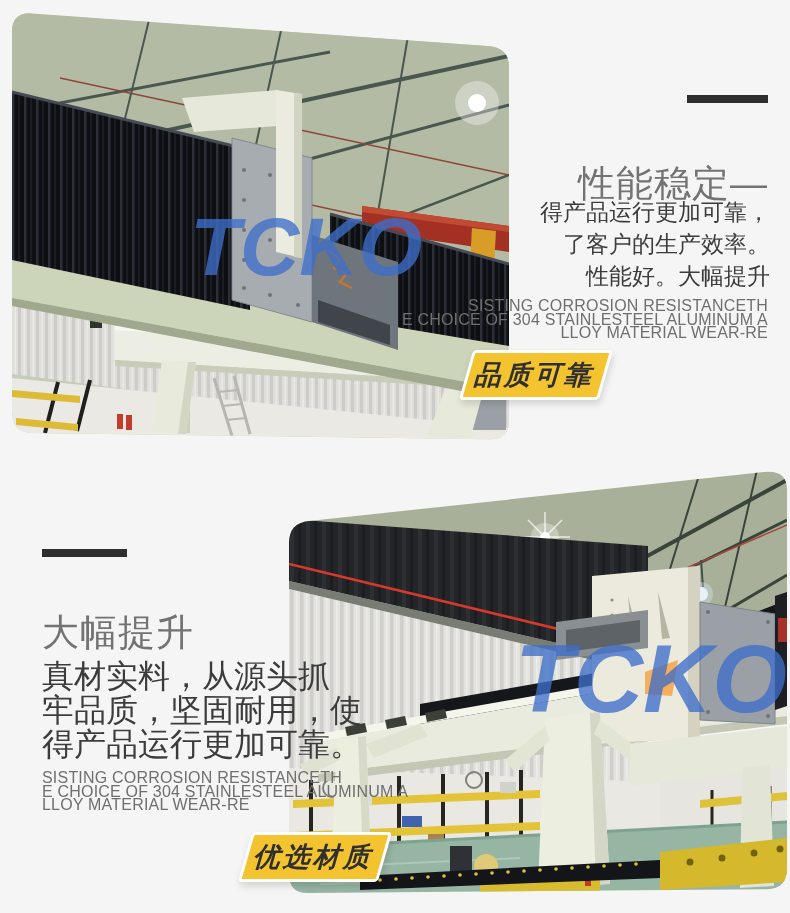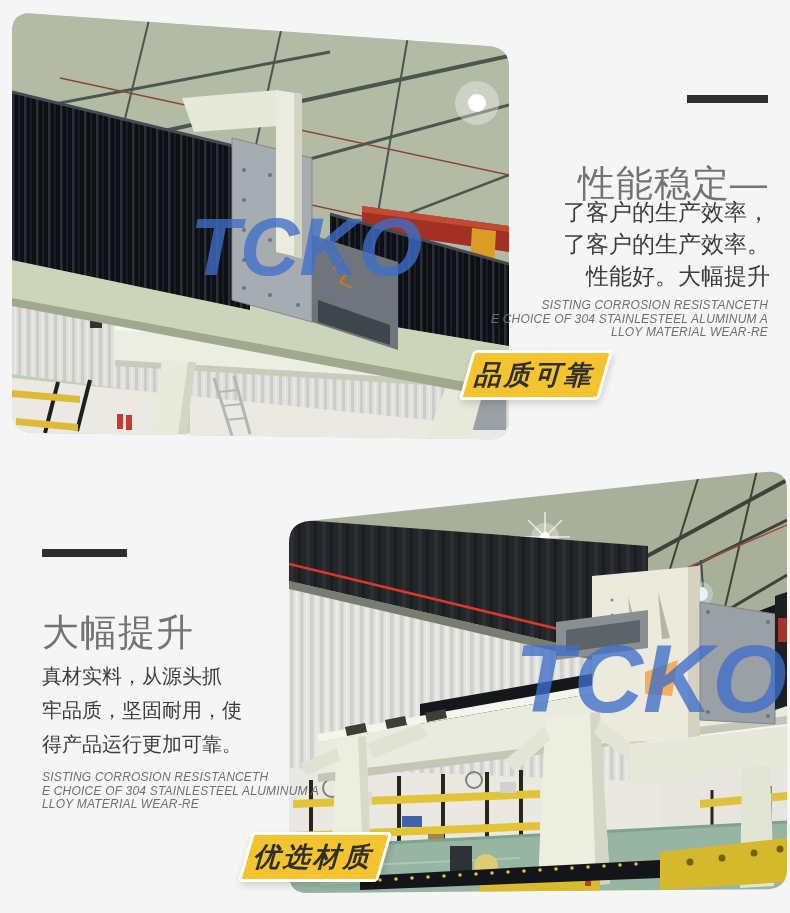--- a/index.html
+++ b/index.html
@@ -15,24 +15,24 @@
   .bar-top{right:22px;top:95px;width:81px;height:8px;}
   .bar-bottom{left:42px;top:549px;width:85px;height:8px;}
 
   .heading{position:absolute;z-index:2;font-size:37px;font-weight:400;color:#737373;
     letter-spacing:1px;white-space:nowrap;margin-top:15px;}
   .heading-top{right:22px;top:144px;text-align:right;}
   .heading-bottom{left:42px;top:593px;text-align:left;}
 
   .body-text{position:absolute;z-index:2;font-size:23px;color:#3c3c3c;line-height:32px;}
   .body-top{right:20px;top:196px;text-align:right;}
-  .body-bottom{left:42px;top:659px;text-align:left;font-size:20px;line-height:34px;}
-
-  .caption{position:absolute;z-index:2;font-size:12px;color:#6f6f6f;line-height:13.5px;
-    letter-spacing:0.2px;font-style:italic;}
+  .body-bottom{left:42px;top:659px;text-align:left;font-size:32px;line-height:34px;}
+
+  .caption{position:absolute;z-index:2;font-size:16px;color:#6f6f6f;line-height:13.5px;
+    letter-spacing:0.2px;}
   .caption-top{right:22px;top:299px;text-align:right;}
   .caption-bottom{left:42px;top:771px;text-align:left;}
 
   
   .badge{position:absolute;z-index:3;width:134px;height:44px;background:#f4c430;
     border:3px solid #ffffff;border-radius:4px;transform:skewX(-16deg);
     box-shadow:2px 4px 7px rgba(0,0,0,0.14);
     display:flex;align-items:center;justify-content:center;
     font-size:27px;font-weight:700;color:#2f2f2f;letter-spacing:3px;white-space:nowrap;}
   .badge-top{left:466px;top:350px;}
@@ -345,21 +345,21 @@
       </g>
 
       <polygon points="645,672 678,660 672,696 645,694" fill="#f5a94f" opacity="0.9"></polygon>
       <text class="wm-text" x="515" y="712" font-size="96">TCKO</text>
     </g>
   </svg>
 
   <div class="accent-bar bar-top"></div>
   <div class="heading heading-top">性能稳定—</div>
   <div class="body-text body-top">
-    <div>了客户的生产效率，</div>
+    <div>得产品运行更加可靠，</div>
     <div>了客户的生产效率。</div>
     <div>性能好。大幅提升</div>
   </div>
   <div class="caption caption-top">
     <div>SISTING CORROSION RESISTANCETH</div>
     <div>E CHOICE OF 304 STAINLESTEEL ALUMINUM A</div>
     <div>LLOY MATERIAL WEAR-RE</div>
   </div>
   <div class="badge badge-top">
     <span>品质可靠</span>

